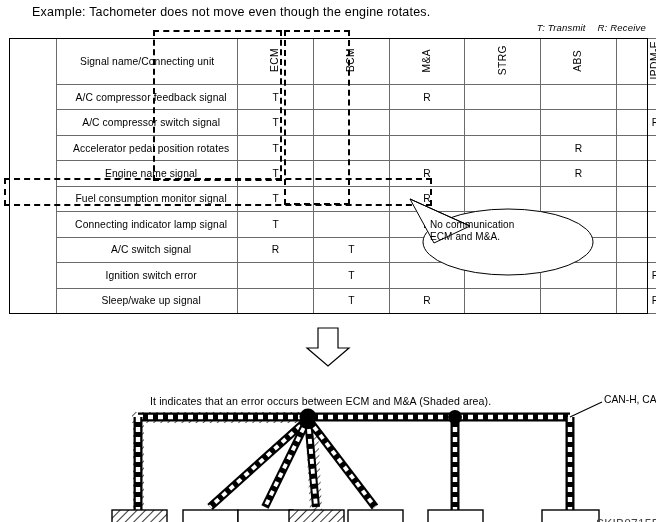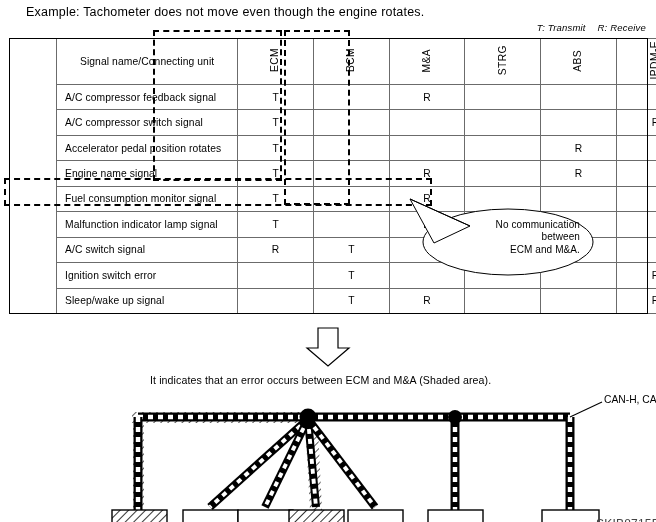--- a/index.html
+++ b/index.html
@@ -6,21 +6,21 @@
   body{
     width:656px;height:522px;background:#ffffff;
     font-family:"Liberation Sans", sans-serif;
     color:#000;overflow:hidden;position:relative;
     -webkit-font-smoothing:antialiased;
   }
   .page{position:absolute;inset:0;}
 
   
   .title{
-    position:absolute;left:26px;top:5px;
+    position:absolute;left:32px;top:5px;
     font-size:12.5px;letter-spacing:.2px;white-space:nowrap;
   }
   .legend{
     position:absolute;right:10px;top:22px;
     font-size:9.5px;white-space:nowrap;letter-spacing:.2px;
   }
   .legend span{margin-left:9px;font-style:italic;}
 
   
   .tbl-wrap{position:absolute;left:9px;top:38px;width:639px;height:276px;}
@@ -30,21 +30,21 @@
     margin-left:47px;
   }
   table.sig th,table.sig td{
     border:1px solid #6b6b6b;
     padding:0;margin:0;text-align:center;vertical-align:middle;
     font-size:10.3px;font-weight:normal;
   }
   table.sig thead th{height:45px;}
   table.sig tbody td{height:23px;}
   table.sig tbody td.sig-name{
-    text-align:left;padding-left:8px;font-size:10.3px;white-space:nowrap;
+    text-align:center;padding-left:8px;font-size:10.3px;white-space:nowrap;
     letter-spacing:.1px;
   }
   th.sig-head{
     text-align:center;font-size:10.3px;letter-spacing:.1px;
   }
   .vert{
     display:inline-block;
     writing-mode:vertical-rl;transform:rotate(180deg);
     font-size:10.3px;letter-spacing:.4px;line-height:1;
   }
@@ -68,30 +68,30 @@
     left:284px;top:30px;width:62px;height:171px;
   }
   .dash-row{ 
     left:4px;top:178px;width:424px;height:24px;
   }
 
   
   .balloon-svg{position:absolute;left:408px;top:196px;width:190px;height:84px;}
   .balloon-text{
     position:absolute;left:430px;top:219px;width:150px;
-    text-align:right;font-size:10px;line-height:12.4px;
+    text-align:left;font-size:10px;line-height:12.4px;
     letter-spacing:.1px;
   }
 
   
   .arrow-svg{position:absolute;left:305px;top:327px;width:46px;height:40px;}
 
   
   .caption{
-    position:absolute;left:150px;top:374px;
+    position:absolute;left:150px;top:395px;
     font-size:10.6px;letter-spacing:.1px;white-space:nowrap;
   }
 
   
   .net-svg{position:absolute;left:0px;top:392px;width:656px;height:130px;}
   .node-label{
     font-family:"Liberation Sans", sans-serif;
     font-size:11.5px;text-anchor:middle;fill:#000;
   }
   .canlabel{
@@ -182,21 +182,21 @@
           <tr>
             <td class="sig-name">Fuel consumption monitor signal</td>
             <td class="val">T</td>
             <td class="val"></td>
             <td class="val">R</td>
             <td class="val"></td>
             <td class="val"></td>
             <td class="val"></td>
           </tr>
           <tr>
-            <td class="sig-name">Malfunction indicator lamp signal</td>
+            <td class="sig-name">Connecting indicator lamp signal</td>
             <td class="val">T</td>
             <td class="val"></td>
             <td class="val">R</td>
             <td class="val"></td>
             <td class="val"></td>
             <td class="val"></td>
           </tr>
           <tr>
             <td class="sig-name">A/C switch signal</td>
             <td class="val">R</td>
@@ -233,21 +233,20 @@
   <div class="dash dash-ma"></div>
   <div class="dash dash-row"></div>
 
   <svg class="balloon-svg" viewBox="0 0 190 84">
     <ellipse cx="100" cy="46" rx="85" ry="33" fill="#ffffff" stroke="#000" stroke-width="1"></ellipse>
     <path d="M 2 3 L 62 30 L 26 47 Z" fill="#ffffff" stroke="#000" stroke-width="1"></path>
     <path d="M 2 3 L 62 30" stroke="#000" stroke-width="1" fill="none"></path>
   </svg>
   <div class="balloon-text">
     <div>No communication</div>
-    <div>between</div>
     <div>ECM and M&amp;A.</div>
   </div>
 
   <svg class="arrow-svg" viewBox="0 0 46 40">
     <path d="M 13 1 L 33 1 L 33 21 L 44 21 L 23 39 L 2 21 L 13 21 Z" fill="#ffffff" stroke="#000" stroke-width="1.2" stroke-linejoin="miter"></path>
   </svg>
 
   <div class="caption">It indicates that an error occurs between ECM and M&amp;A (Shaded area).</div>
 
   <svg class="net-svg" viewBox="0 0 656 130">

